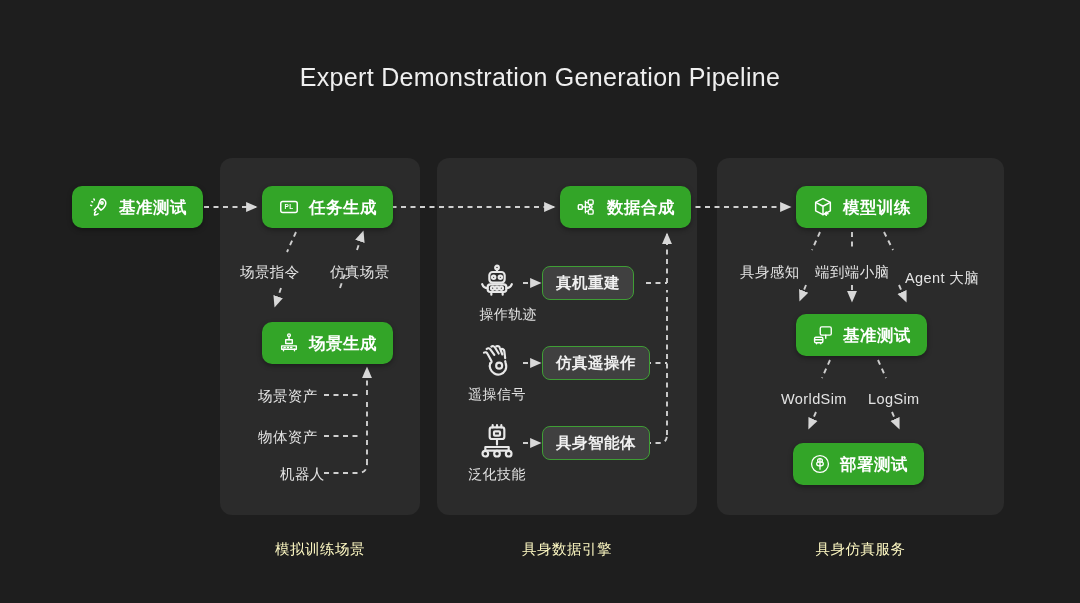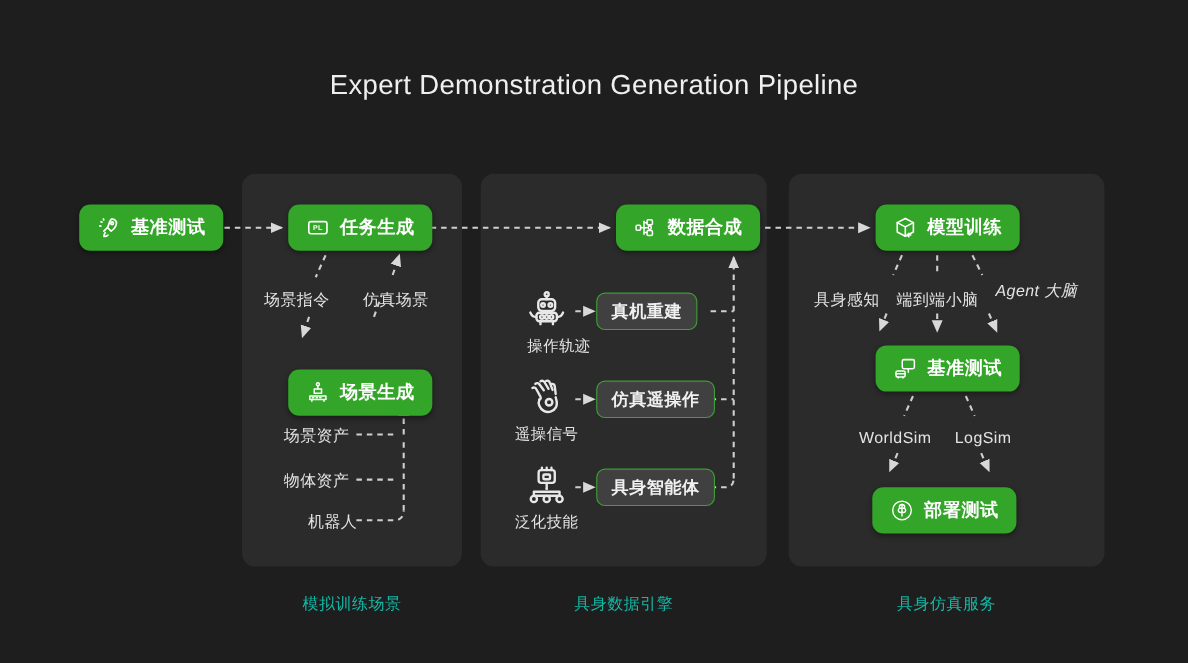--- a/index.html
+++ b/index.html
@@ -19,21 +19,21 @@
 
   .panel {
     position: absolute; top: 158px; height: 357px;
     background: #2b2b2b; border-radius: 12px;
   }
   #panel-left   { left: 220px;  width: 200px; }
   #panel-mid    { left: 437px;  width: 260px; }
   #panel-right  { left: 717px;  width: 287px; }
 
   .caption {
-    position: absolute; top: 540px; color: #14b8a6;
+    position: absolute; top: 540px; color: #fef9c3;
     font-size: 14.5px; text-align: center; letter-spacing: .5px;
   }
   #cap-left  { left: 220px; width: 200px; }
   #cap-mid   { left: 437px; width: 260px; }
   #cap-right { left: 717px; width: 287px; }
 
   
   .pill {
     position: absolute; display: flex; align-items: center;
     gap: 9px; padding: 0 16px; height: 42px;
@@ -147,21 +147,21 @@
         <rect x="3" y="6" width="18" height="12" rx="2.2"></rect>
         <text x="12" y="14.4" font-family="Liberation Sans, sans-serif" font-size="7" font-weight="700" fill="#ffffff" stroke="none" text-anchor="middle">PL</text>
       </svg>
     </span>
     <span class="lbl">任务生成</span>
   </div>
 
   <div class="tlabel" style="left:240px; top:263px;">场景指令</div>
   <div class="tlabel" style="left:330px; top:263px;">仿真场景</div>
 
-  <div class="pill" id="n-scenegen" style="left:262px; top:336px;">
+  <div class="pill" id="n-scenegen" style="left:262px; top:322px;">
     <span class="ico">
       <svg viewBox="0 0 24 24" fill="none" stroke="#ffffff" stroke-width="1.5" stroke-linecap="round" stroke-linejoin="round">
         <circle cx="12" cy="3.6" r="1.5"></circle>
         <path d="M12 5.1v3.3"></path>
         <path d="M8.4 8.4h7.2v4.2H8.4z"></path>
         <path d="M4 15.2h16v3.6H4z"></path>
         <path d="M6 18.8v1.6M18 18.8v1.6"></path>
         <path d="M6.6 16.9h1.3M10.2 16.9h1.3M13.8 16.9h1.3"></path>
       </svg>
     </span>
@@ -241,21 +241,21 @@
         <path d="M12 2.8 20 7v9.2L12 20.4 4 16.2V7z"></path>
         <path d="M4 7l8 4.2L20 7M12 11.2v9.2"></path>
         <path d="M17.5 19.3h-3.2M15.6 17.6l-1.7 1.7 1.7 1.7"></path>
       </svg>
     </span>
     <span class="lbl">模型训练</span>
   </div>
 
   <div class="tlabel" style="left:740px; top:263px;">具身感知</div>
   <div class="tlabel" style="left:815px; top:263px;">端到端小脑</div>
-  <div class="tlabel" style="left:905px; top:255px;font-style:italic;">Agent 大脑</div>
+  <div class="tlabel" style="left:905px; top:269px;">Agent 大脑</div>
 
   <div class="pill" id="n-bench" style="left:796px; top:314px;">
     <span class="ico">
       <svg viewBox="0 0 24 24" fill="none" stroke="#ffffff" stroke-width="1.5" stroke-linecap="round" stroke-linejoin="round">
         <rect x="9" y="3.2" width="12" height="9" rx="1.6"></rect>
         <path d="M15 12.2v3.4"></path>
         <rect x="2.8" y="14.4" width="9" height="6" rx="1.4"></rect>
         <path d="M2.8 17.2h9"></path>
         <path d="M5 20.4v1.1M9.6 20.4v1.1"></path>
       </svg>

